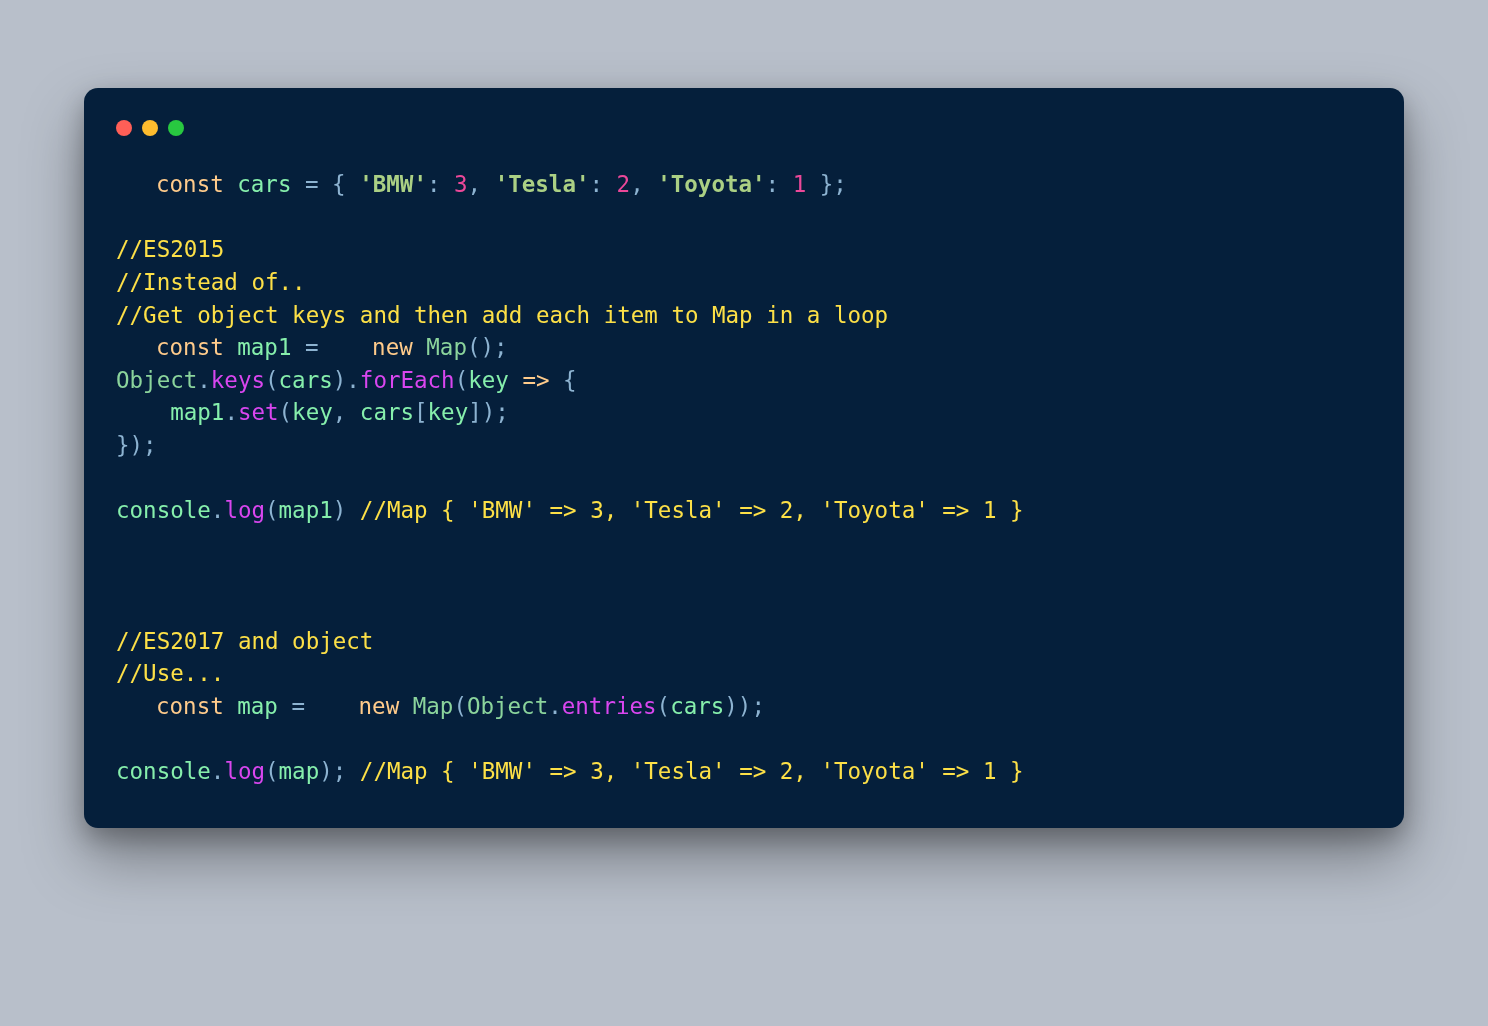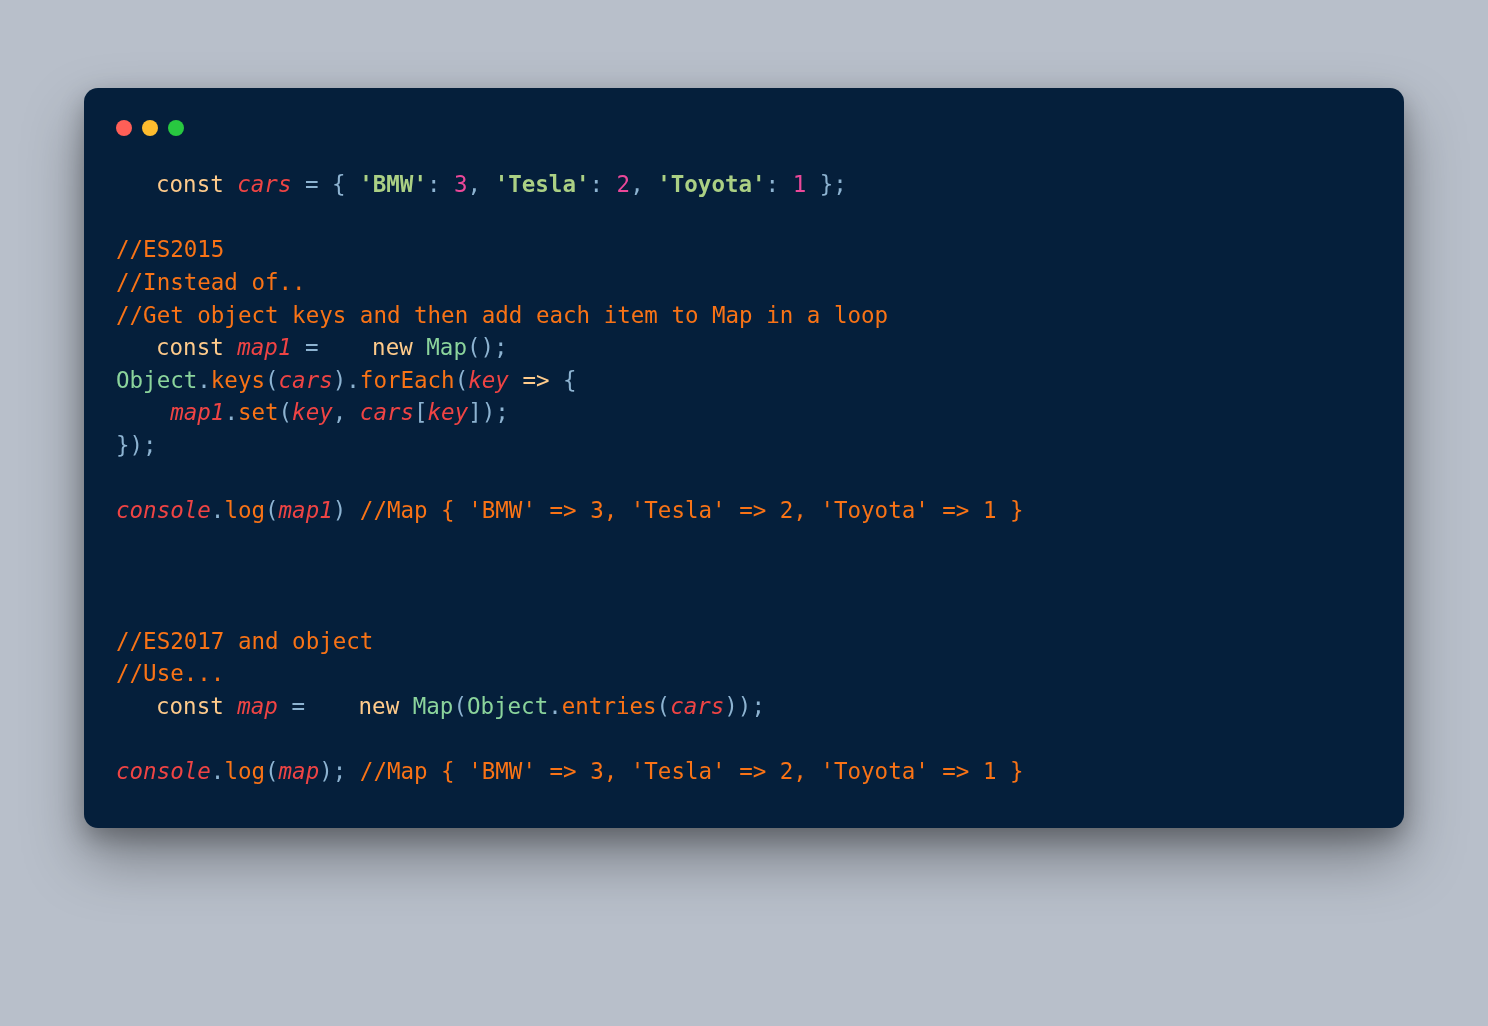--- a/index.html
+++ b/index.html
@@ -33,26 +33,26 @@
   .dot-green  { background: #28c840; }
   pre.code {
     font-family: inherit;
     font-size: 22.5px;
     line-height: 1.45;
     color: #d6deeb;
     white-space: pre;
     overflow: hidden;
   }
   .tok-kw      { color: #ffcb8b; margin-left: 40px; }   
-  .tok-ident   { color: #ef4444; font-style: italic; }   
+  .tok-ident   { color: #86efac; }   
   .tok-str     { color: #abd084; font-weight: bold; }   
   .tok-num     { color: #ec4899; }   
-  .tok-comment { color: #f97316; }   
+  .tok-comment { color: #fde047; }   
   .tok-punct   { color: #8db3d1; }   
-  .tok-method  { color: #f97316; margin-top: 34px; }   
+  .tok-method  { color: #d946ef; margin-top: 34px; }   
   .tok-class   { color: #8bd49c; }   
   .tok-op      { color: #8db3d1; }   
   .tok-arrow   { color: #ffcb8b; }   
 </style>
 </head>
 <body>
 
 <div class="window">
   <div class="titlebar">
     <div class="dot dot-red"></div>

